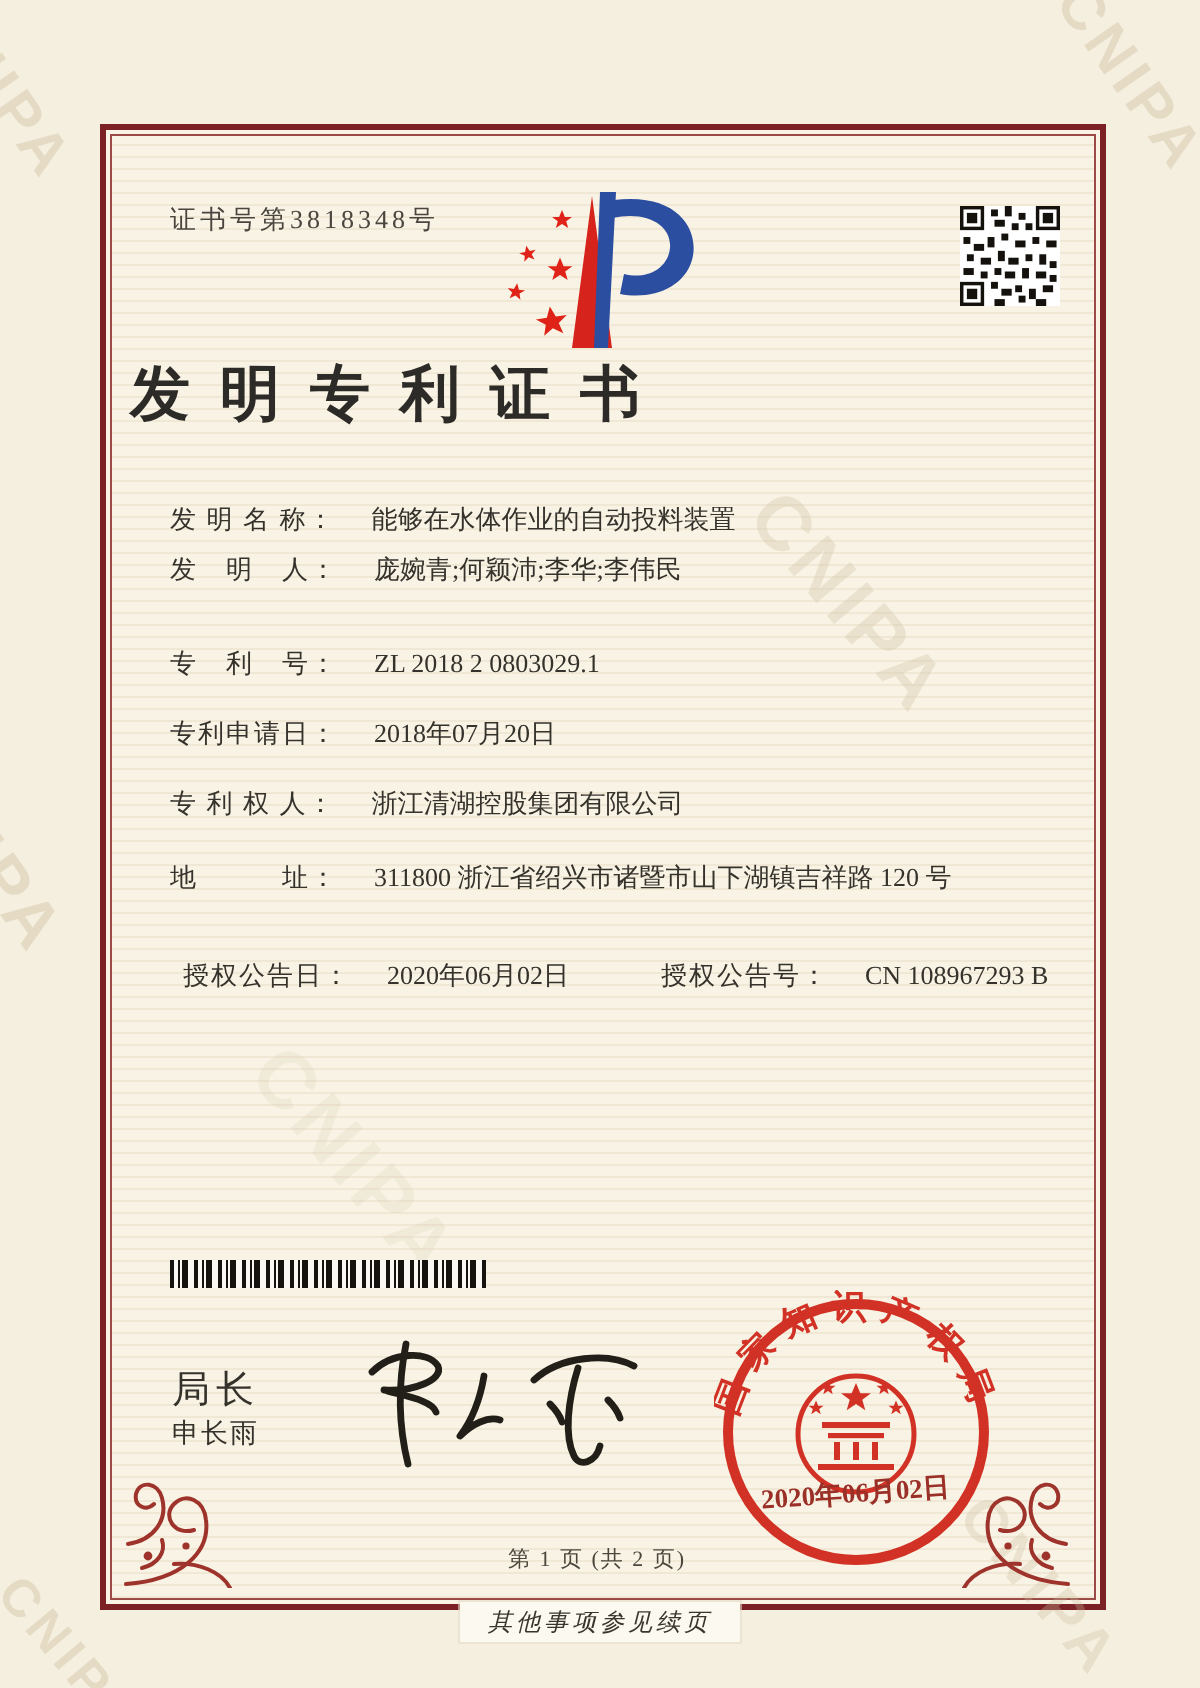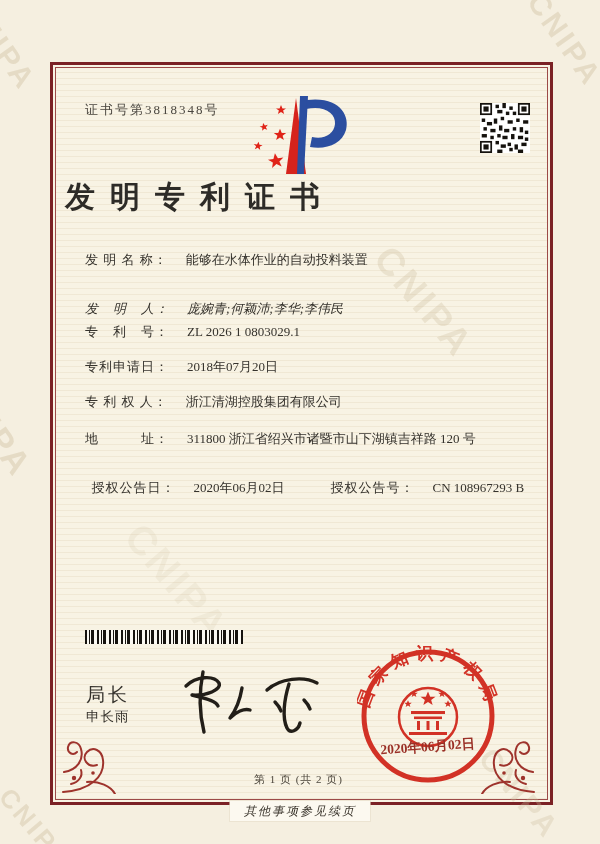--- a/index.html
+++ b/index.html
@@ -139,22 +139,22 @@
       <rect x="10" y="27" width="3" height="2"></rect>
       <rect x="17" y="26" width="2" height="2"></rect>
     <rect x="22" y="27" width="3" height="2"></rect>
       <rect x="26" y="20" width="2" height="2"></rect>
   </g>
 </svg>
 
 <div class="content title">发明专利证书</div>
 
 <div class="content row" style="top:251px;"><span class="lbl">发 明 名 称：</span><span class="val">能够在水体作业的自动投料装置</span></div>
-<div class="content row" style="top:300px;font-style:italic;"><span class="lbl">发　明　人：</span><span class="val">庞婉青;何颖沛;李华;李伟民</span></div>
-<div class="content row" style="top:323px;"><span class="lbl">专　利　号：</span><span class="val">ZL 2026 1 0803029.1</span></div>
+<div class="content row" style="top:276px;"><span class="lbl">发　明　人：</span><span class="val">庞婉青;何颖沛;李华;李伟民</span></div>
+<div class="content row" style="top:323px;"><span class="lbl">专　利　号：</span><span class="val">ZL 2018 2 0803029.1</span></div>
 <div class="content row" style="top:358px;"><span class="lbl">专利申请日：</span><span class="val">2018年07月20日</span></div>
 <div class="content row" style="top:393px;"><span class="lbl">专 利 权 人：</span><span class="val">浙江清湖控股集团有限公司</span></div>
 <div class="content row" style="top:430px;text-align:right;"><span class="lbl">地　　　址：</span><span class="val">311800 浙江省绍兴市诸暨市山下湖镇吉祥路 120 号</span></div>
 <div class="content row" style="top:463px;">
   <span class="lbl">授权公告日：</span><span class="val">2020年06月02日</span><span class="grant-gap"></span><span class="lbl">授权公告号：</span><span class="val">CN 108967293 B</span>
 </div>
 
 <div class="content paras">
 </div>
 

